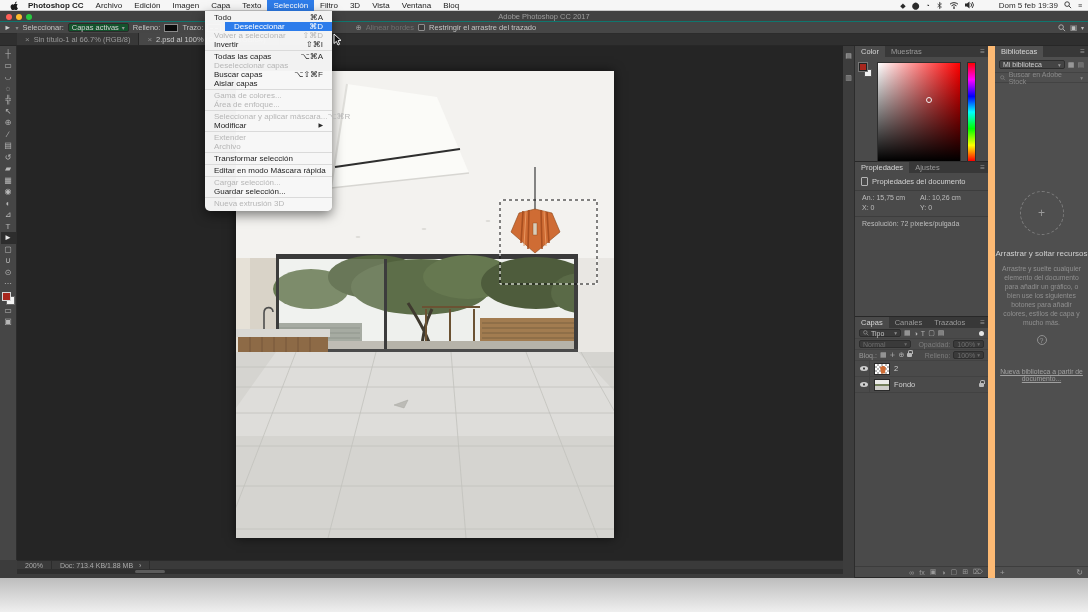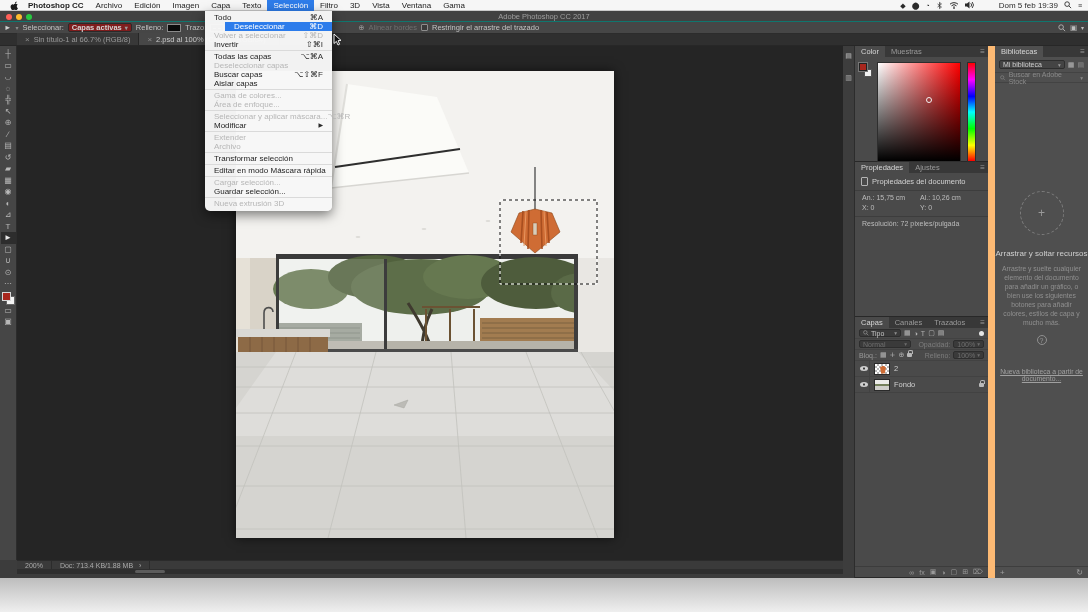--- a/index.html
+++ b/index.html
@@ -18,21 +18,21 @@
 
   
   #ps-window { position:absolute; left:0; top:11px; width:1088px; height:567px; background:#3c3c3c; box-shadow:0 8px 18px rgba(0,0,0,.55); }
   #titlebar { position:absolute; left:0; top:0; right:0; height:11px; background:#414141; border-bottom:1px solid #0f766e; }
   .tl { position:absolute; top:2.5px; width:6px; height:6px; border-radius:50%; }
   #titlebar .t-title { position:absolute; left:0; right:0; top:0; text-align:center; font-size:7.5px; line-height:11px; color:#9f9f9f; }
 
   #optionsbar { position:absolute; left:0; top:11px; right:0; height:12px; background:#464646; border-bottom:1px solid #2c2c2c; display:flex; align-items:center; font-size:7.5px; color:#c9c9c9; padding:0 4px; gap:4px; }
   .ob-lab { color:#c3c3c3; }
   .ob-lab.dis { color:#6f6f6f; }
-  .ob-drop { background:#7f1d1d; border:1px solid #2a2a2a; border-radius:2px; color:#d5d5d5; padding:0 3px; height:9px; line-height:8px; display:flex; align-items:center; gap:3px;font-weight:bold; }
+  .ob-drop { background:#14532d; border:1px solid #2a2a2a; border-radius:2px; color:#d5d5d5; padding:0 3px; height:9px; line-height:8px; display:flex; align-items:center; gap:3px; }
   .swatch { width:14px; height:8px; border:1px solid #8a8a8a; background:#0a0a0a; display:inline-block; }
   .swatch.stroke { background:#1c1c1c; position:relative; }
   .swatch.stroke::after { content:""; position:absolute; left:2px; right:2px; top:3px; border-top:1.5px dashed #cfcfcf; }
   .ob-check { width:7px; height:7px; border:1px solid #8d8d8d; border-radius:1px; background:#3a3a3a; }
   #ob-right { margin-left:auto; display:flex; align-items:center; gap:4px; color:#bdbdbd; }
 
   #tabsbar { position:absolute; left:0; top:23px; right:0; height:12px; background:#2f2f2f; display:flex; align-items:flex-end; padding-left:17px; border-bottom:1px solid #272727; }
   .doctab { height:12px; display:flex; align-items:center; gap:4px; font-size:7.5px; padding:0 8px; border-right:1px solid #262626; white-space:nowrap; }
   .doctab .x { color:#8b8b8b; font-size:8px; }
   .doctab.inactive { background:#383838; color:#9a9a9a; }
@@ -140,21 +140,21 @@
     <span class="mb-item">Archivo</span>
     <span class="mb-item">Edición</span>
     <span class="mb-item">Imagen</span>
     <span class="mb-item">Capa</span>
     <span class="mb-item">Texto</span>
     <span class="mb-item active">Selección</span>
     <span class="mb-item">Filtro</span>
     <span class="mb-item">3D</span>
     <span class="mb-item">Vista</span>
     <span class="mb-item">Ventana</span>
-    <span class="mb-item">Gama</span>
+    <span class="mb-item">Bloq</span>
     <div id="mb-right">
       <span class="sicon">◆</span>
       <span class="sicon">⬤</span>
       <span class="sicon">◔</span>
       <svg width="7" height="9" viewBox="0 0 9 9">
           <path d="M4.5.5v8l2.5-2-5-4m0 4 5-4L4.5.5" stroke="#2b2b2b" stroke-width=".9" fill="none"></path>
         </svg>
       <svg width="10" height="8" viewBox="0 0 10 8">
           <path d="M1 3.2a6 6 0 0 1 8 0M2.5 4.8a3.6 3.6 0 0 1 5 0M4 6.3a1.6 1.6 0 0 1 2 0" stroke="#2b2b2b" stroke-width="1" fill="none"></path>
           <circle cx="5" cy="7.4" r=".7" fill="#2b2b2b"></circle>

